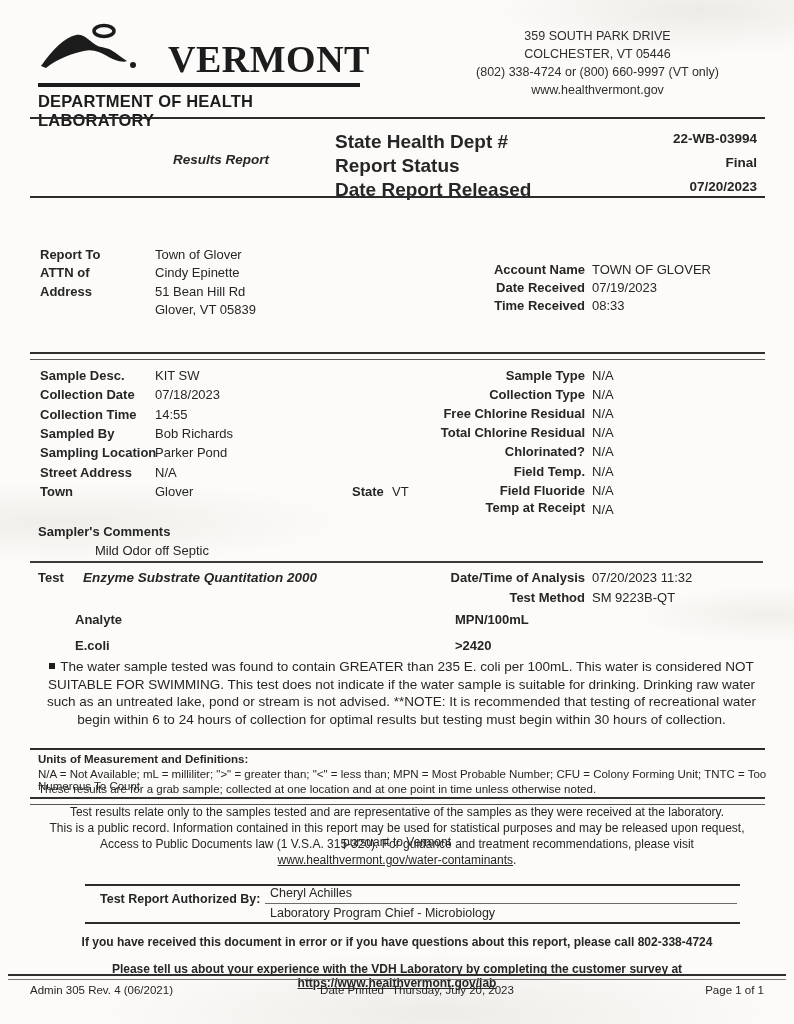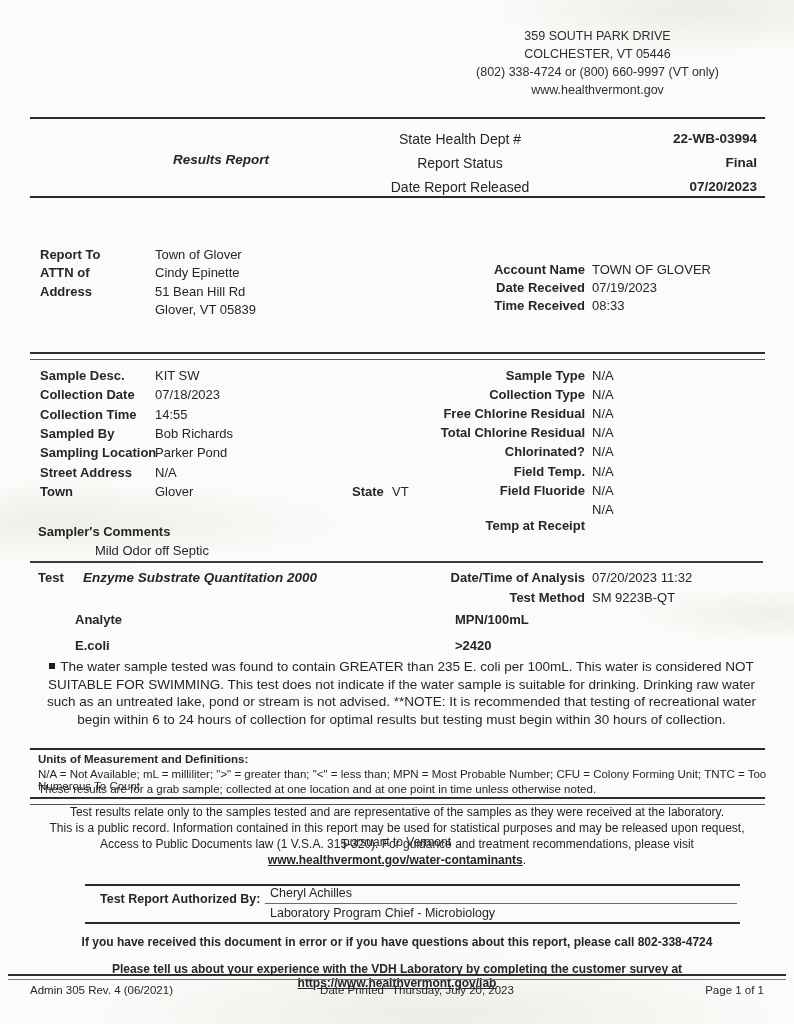--- a/index.html
+++ b/index.html
@@ -32,34 +32,48 @@
   .right{text-align:right;}
   .center{text-align:center;}
   
   .logo-block{left:38px;top:22px;width:326px;}
   .logo-row{display:flex;align-items:flex-end;}
   .brand{font-family:"Liberation Serif", serif;font-weight:bold;font-size:38px;line-height:1;letter-spacing:0.5px;color:#1c1c1c;}
   .logo-rule{height:4px;background:#1c1c1c;margin-top:5px;width:322px;}
   .dept{font-weight:bold;font-size:16.5px;letter-spacing:0.2px;margin-top:5px;color:#1c1c1c;}
   .addr{left:425px;top:27px;width:345px;text-align:center;font-size:12.5px;line-height:18px;color:#2e2e2e;}
   
-  .meta-label{left:335px;width:250px;text-align:center;font-weight:normal;font-size:14px;}
+  .meta-label{left:335px;width:250px;text-align:left;font-weight:bold;font-size:19px;}
   .meta-value{left:587px;width:170px;text-align:right;font-weight:bold;font-size:13.5px;}
   
   .r-label{left:400px;width:185px;text-align:right;font-weight:bold;font-size:13px;}
   .r-value{left:592px;font-size:13px;}
   .note-square{display:inline-block;width:6px;height:6px;background:#1d1d1d;margin-right:5px;vertical-align:2px;}
-  .ul{text-decoration:underline;color:inherit;font-weight:bold;}
+  .ul{text-decoration:underline;color:inherit;}
   .mid-line{background:#6b6b6b;height:1px;}
 </style>
 </head>
 <body>
 
 <div class="page">
 
+  <div class="abs logo-block">
+    <div class="logo-row">
+      <span>
+        <svg width="130" height="52" viewBox="0 0 130 52" xmlns="http://www.w3.org/2000/svg">
+          <ellipse cx="66" cy="9" rx="10" ry="5.5" fill="none" stroke="#1c1c1c" stroke-width="3.5"></ellipse>
+          <path d="M3 44 C14 28 27 15 38 13 C46 11.5 50 18 58 23 C63 26 68 25 73 28 C79 31.5 84 36 89 39 C84 41 76 38 69 34 C62 30 55 27 46 29 C35 31.5 20 36 8 46 Z" fill="#1c1c1c"></path>
+          <circle cx="95" cy="43" r="3" fill="#1c1c1c"></circle>
+        </svg>
+      </span>
+      <span class="brand">VERMONT</span>
+    </div>
+    <div class="logo-rule"></div>
+    <div class="dept">DEPARTMENT OF HEALTH LABORATORY</div>
+  </div>
 
   <div class="abs addr">
     <div>359 SOUTH PARK DRIVE</div>
     <div>COLCHESTER, VT 05446</div>
     <div>(802) 338-4724 or (800) 660-9997 (VT only)</div>
     <div>www.healthvermont.gov</div>
   </div>
 
   <div class="abs hr" style="left:30px;top:117px;width:735px;"></div>
 
@@ -116,21 +130,21 @@
   <div class="abs r-label" style="top:406px;">Free Chlorine Residual</div>
   <div class="abs r-value" style="top:406px;">N/A</div>
   <div class="abs r-label" style="top:425px;">Total Chlorine Residual</div>
   <div class="abs r-value" style="top:425px;">N/A</div>
   <div class="abs r-label" style="top:444px;">Chlorinated?</div>
   <div class="abs r-value" style="top:444px;">N/A</div>
   <div class="abs r-label" style="top:464px;">Field Temp.</div>
   <div class="abs r-value" style="top:464px;">N/A</div>
   <div class="abs r-label" style="top:483px;">Field Fluoride</div>
   <div class="abs r-value" style="top:483px;">N/A</div>
-  <div class="abs r-label" style="top:518px;">Temp at Receipt</div>
+  <div class="abs r-label" style="top:500px;">Temp at Receipt</div>
   <div class="abs r-value" style="top:502px;">N/A</div>
 
   <div class="abs b fs13" style="left:38px;top:524px;">Sampler's Comments</div>
   <div class="abs fs13" style="left:95px;top:543px;">Mild Odor off Septic</div>
 
   <div class="abs hr-thin" style="left:30px;top:561px;width:733px;"></div>
 
   <div class="abs b fs13" style="left:38px;top:570px;">Test</div>
   <div class="abs b i fs135" style="left:83px;top:570px;">Enzyme Substrate Quantitation 2000</div>
 

